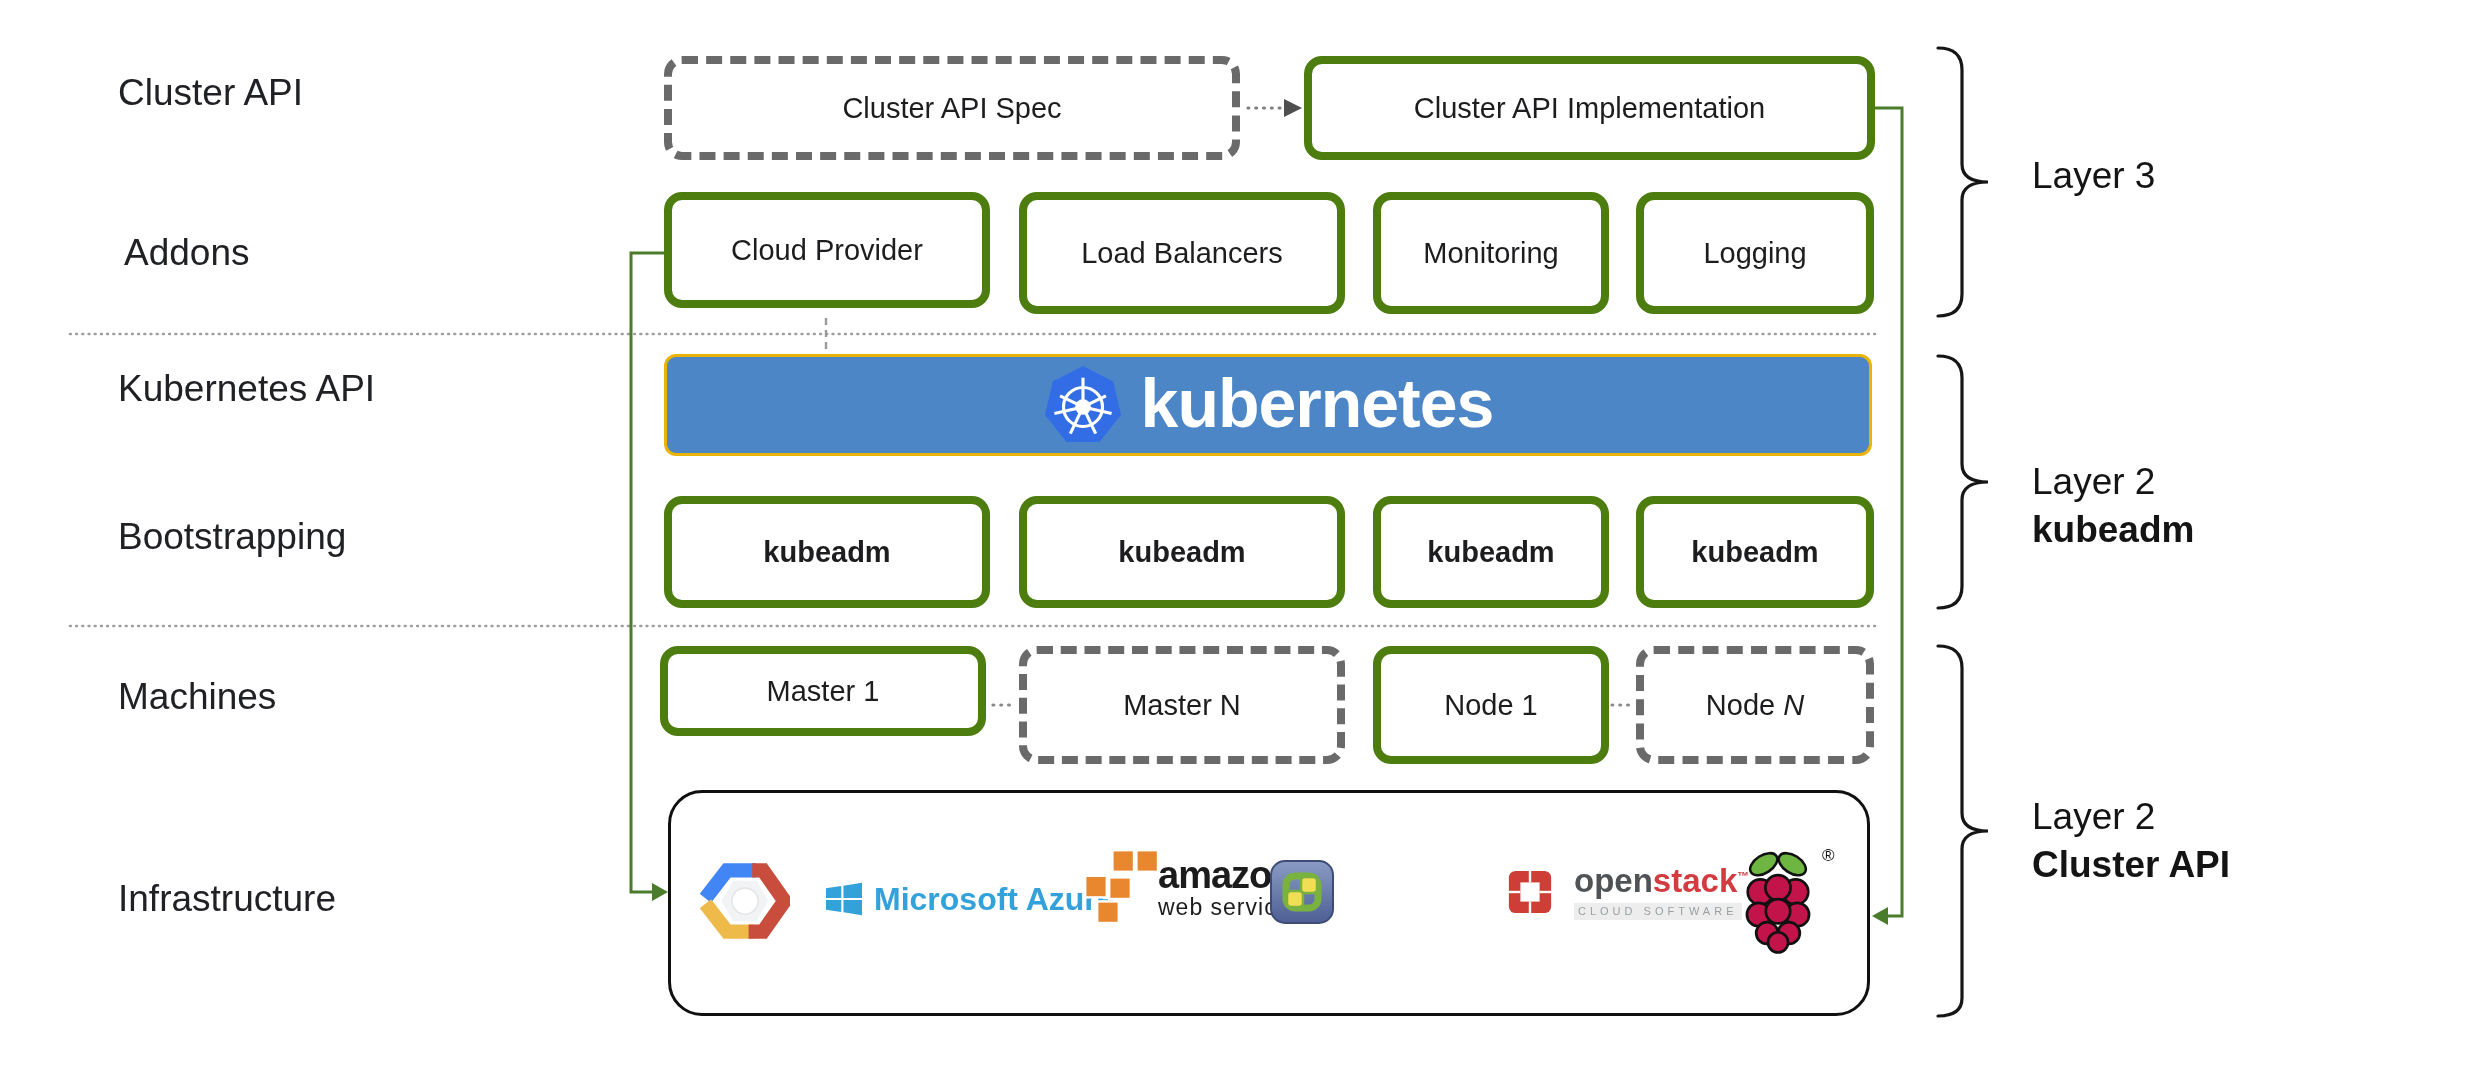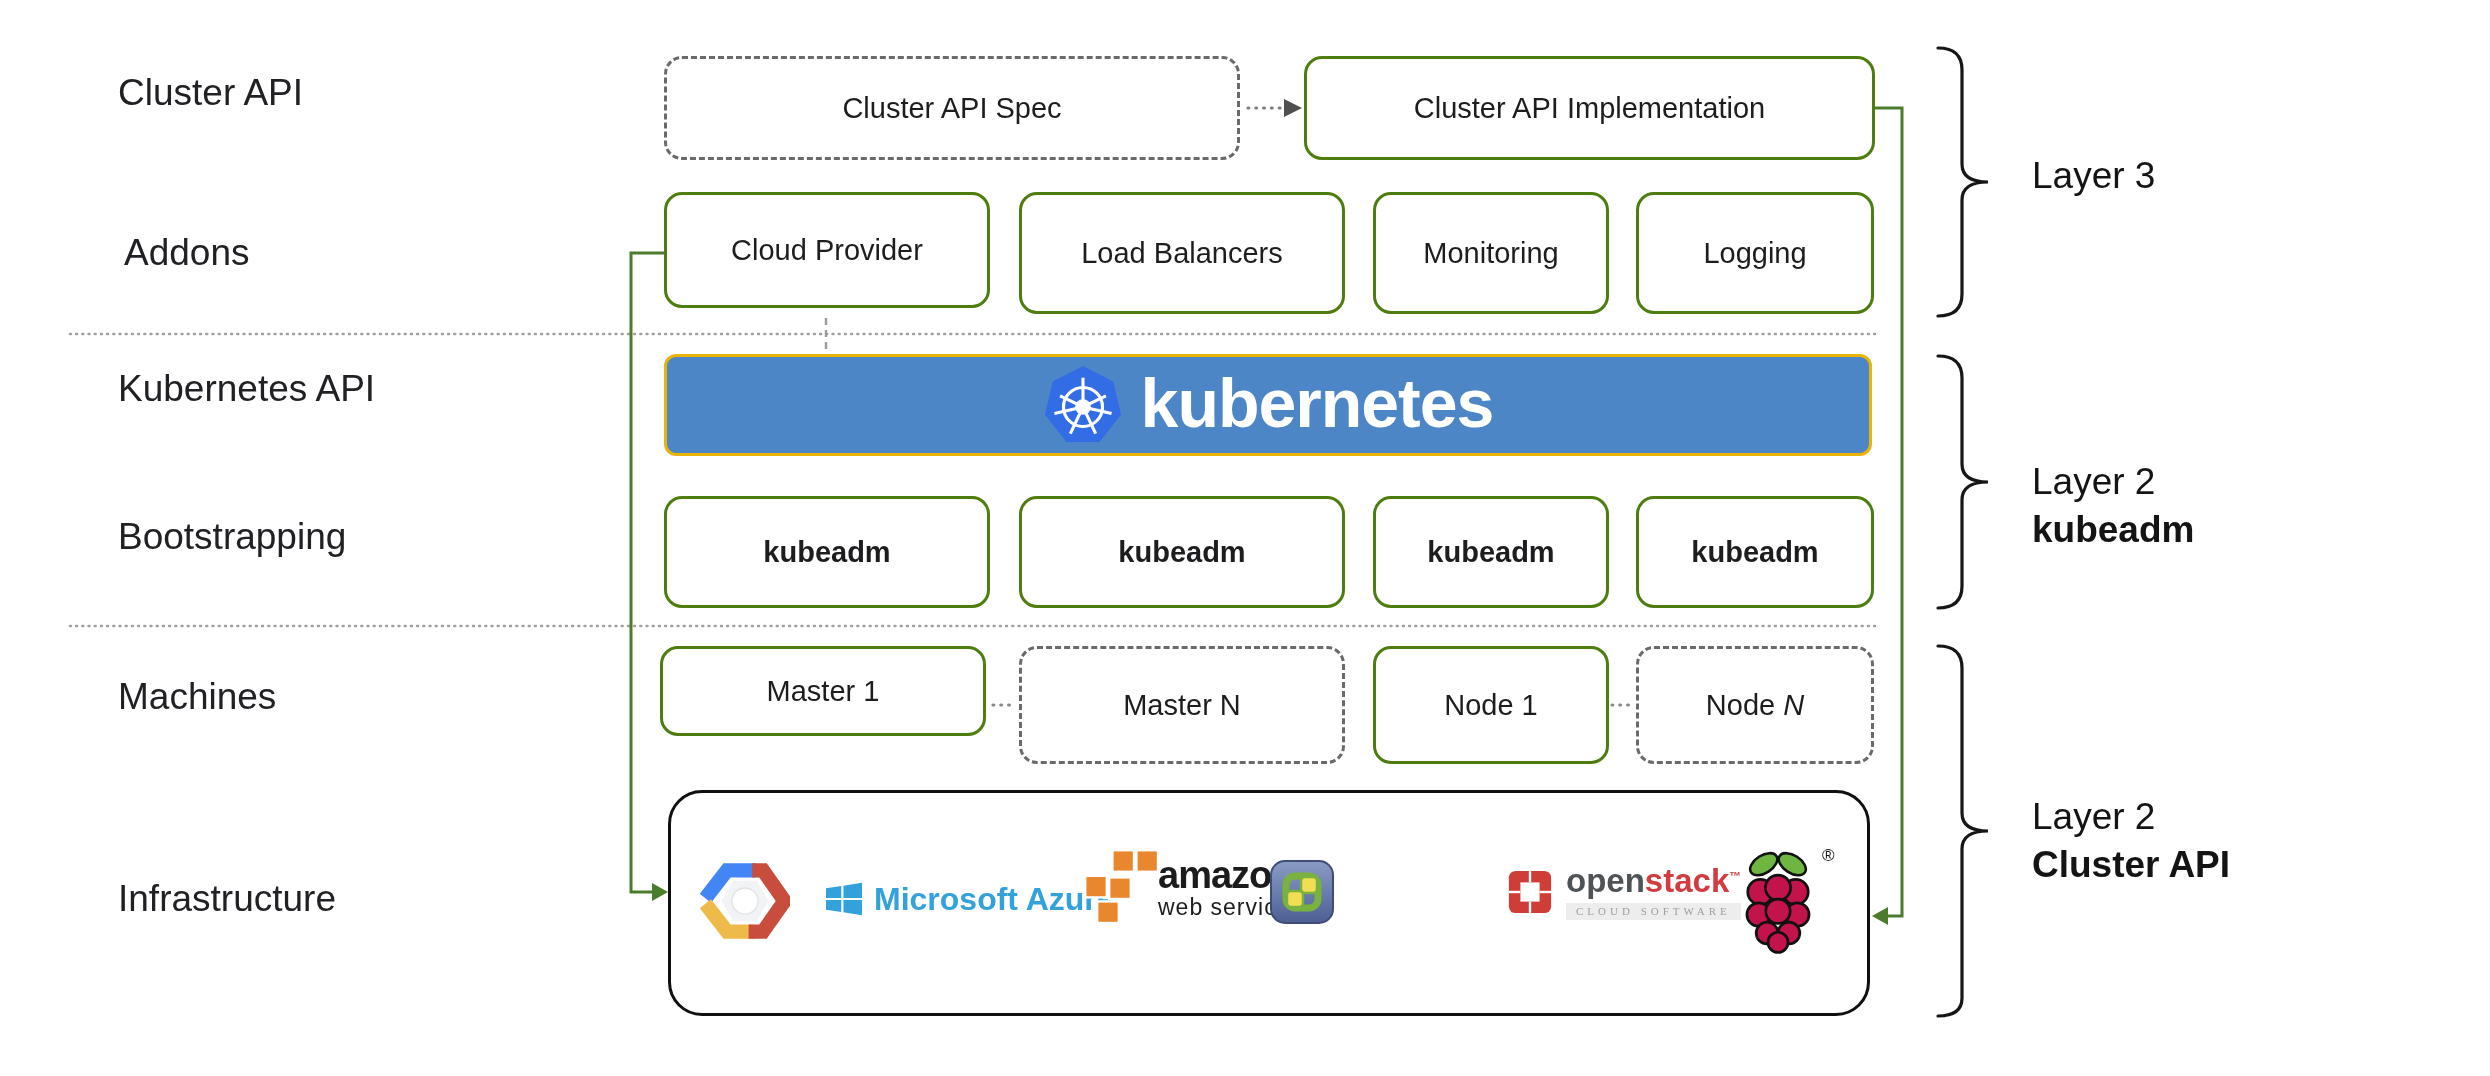--- a/index.html
+++ b/index.html
@@ -5,21 +5,21 @@
   html,body{margin:0;padding:0;}
   body{
     width:2490px;height:1076px;position:relative;background:#ffffff;
     font-family:"Liberation Sans",sans-serif;overflow:hidden;
     --green:#4a7c2c; --banner-blue:#4d86c7; --k8s-blue:#326de6;
     --azure-blue:#33a1da; --aws-orange:#e8872e; --os-red:#cf3e36;
     --rpi-red:#c2144b; --leaf-green:#6fb542; --vm-green:#7ab23f;
   }
   .side-label{position:absolute;font-size:37px;color:#202124;white-space:nowrap;}
   .dbox{
-    position:absolute;border:3px solid #4d7c0f;border-radius:18px;background:#fff;
+    position:absolute;border:8px solid #4d7c0f;border-radius:18px;background:#fff;
     display:flex;align-items:center;justify-content:center;
     font-size:29px;color:#1d1d1f;box-sizing:border-box;white-space:nowrap;
   }
   .dbox.dashed{border-style:dashed;border-color:#6a6a6a;}
   .bold{font-weight:bold;}
   .sfx{font-style:italic;margin-left:8px;}
   .banner{
     position:absolute;left:664px;top:354px;width:1208px;height:102px;
     background:var(--banner-blue);border:3px solid #eab308;border-radius:12px;
     display:flex;align-items:center;justify-content:center;box-sizing:border-box;
@@ -35,27 +35,27 @@
   svg.overlay{position:absolute;left:0;top:0;pointer-events:none;}
   .provider{position:absolute;display:flex;align-items:center;}
   .azure-text{font-size:32px;font-weight:bold;color:var(--azure-blue);margin-left:12px;letter-spacing:0px;}
   .aws-text{margin-left:-4px;line-height:1;}
   .aws-word{font-size:38px;font-weight:bold;color:#1c1c1c;letter-spacing:-1px;display:block;}
   .aws-sub{font-size:23px;color:#1c1c1c;letter-spacing:1px;display:block;margin-top:2px;}
   .vm-text{margin-left:14px;line-height:1;}
   .vm-word{font-size:41px;font-weight:bold;color:#3a3a3c;letter-spacing:-1px;display:block;}
   .vm-reg{font-size:14px;vertical-align:super;}
   .vm-sub{font-size:33px;color:#6f7276;letter-spacing:1px;display:block;margin-top:3px;font-weight:normal;}
-  .os-text{margin-left:12px;line-height:1;}
+  .os-text{margin-left:20px;line-height:1;}
   .os-word{font-size:33px;font-weight:bold;display:block;}
   .os-open{color:#4f5356;}
   .os-stack{color:#d23b40;}
   .os-tm{font-size:12px;color:#d23b40;vertical-align:super;}
   .os-band{display:inline-block;margin-top:6px;background:#ededed;color:#9aa0a3;
-    font-size:11px;letter-spacing:4px;padding:3px 10px;font-family:Liberation Serif, serif;}
+    font-size:11px;letter-spacing:4px;padding:3px 4px;}
   .rpi-reg{position:absolute;left:1822px;top:846px;font-size:17px;color:#111;}
 </style>
 </head>
 <body style="--green: #4a7c2c; --banner-blue: #4d86c7; --k8s-blue: #326de6; --azure-blue: #33a1da; --aws-orange: #e8872e; --os-red: #cf3e36; --rpi-red: #c2144b; --leaf-green: #6fb542; --vm-green: #7ab23f;">
 
 <div class="side-label" style="left:118px;top:72px">Cluster API</div>
 <div class="side-label" style="left:124px;top:232px">Addons</div>
 <div class="side-label" style="left:118px;top:368px">Kubernetes API</div>
 <div class="side-label" style="left:118px;top:516px">Bootstrapping</div>
 <div class="side-label" style="left:118px;top:676px">Machines</div>

